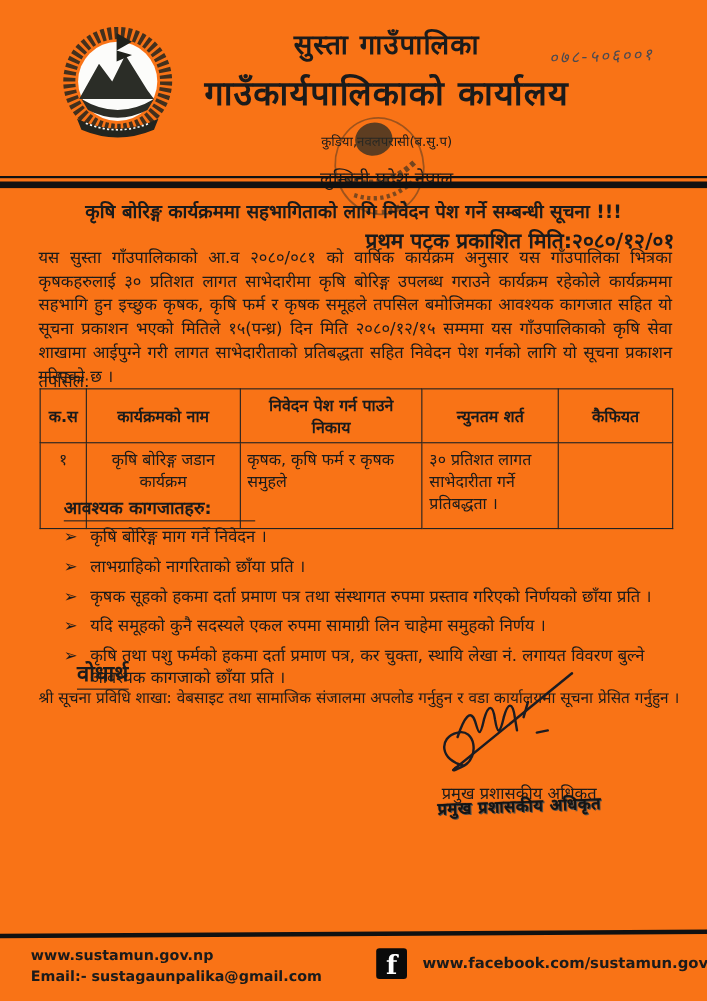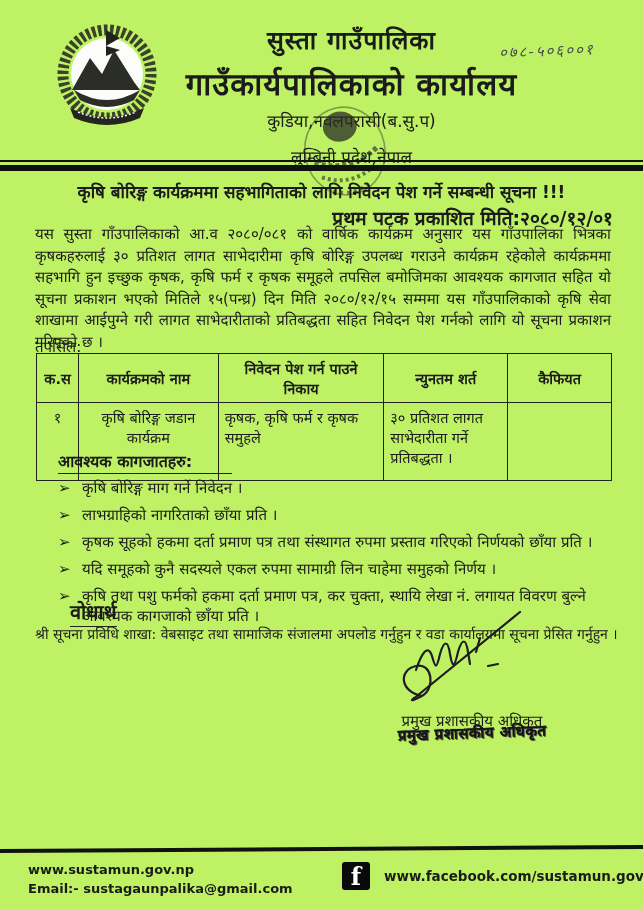--- a/index.html
+++ b/index.html
@@ -1,26 +1,26 @@
 <!DOCTYPE html>
 <html><head>
 <meta charset="utf-8">
 <style>
   * { margin:0; padding:0; box-sizing:border-box; }
   body { background:#888; font-family:"DejaVu Sans","Liberation Sans",sans-serif; }
   .page {
     position:relative; width:643px; height:910px; margin:0 auto;
-    background:#bef264; color:#1b1b1b; overflow:hidden;
+    background:#f97316; color:#1b1b1b; overflow:hidden;
   }
   
   .emblem { position:absolute; left:52px; top:16px; width:110px; height:118px; }
   .head-center { position:absolute; left:120px; right:60px; top:22px; text-align:center; }
   .muni-name { font-size:25px; font-weight:bold; letter-spacing:1px; }
   .office-name { font-size:31px; font-weight:bold; margin-top:6px; letter-spacing:1px; }
-  .addr { font-size:17px; margin-top:5px; }
+  .addr { font-size:12px; margin-top:16px; }
   .addr2 { font-size:17px; margin-top:13px; }
   .phone-hw {
     position:absolute; right:48px; top:40px; font-size:15px; color:#4a4a52;
     font-style:italic; letter-spacing:2px; transform:rotate(-2deg);
   }
   .seal { position:absolute; left:295px; top:96px; width:100px; height:110px; opacity:.88; pointer-events:none; }
   .rule-wrap { position:absolute; left:0; right:0; top:160px; }
   .rule-thin { height:2px; background:#111; margin-bottom:3px; }
   .rule-thick { height:6px; background:#111; }
   

